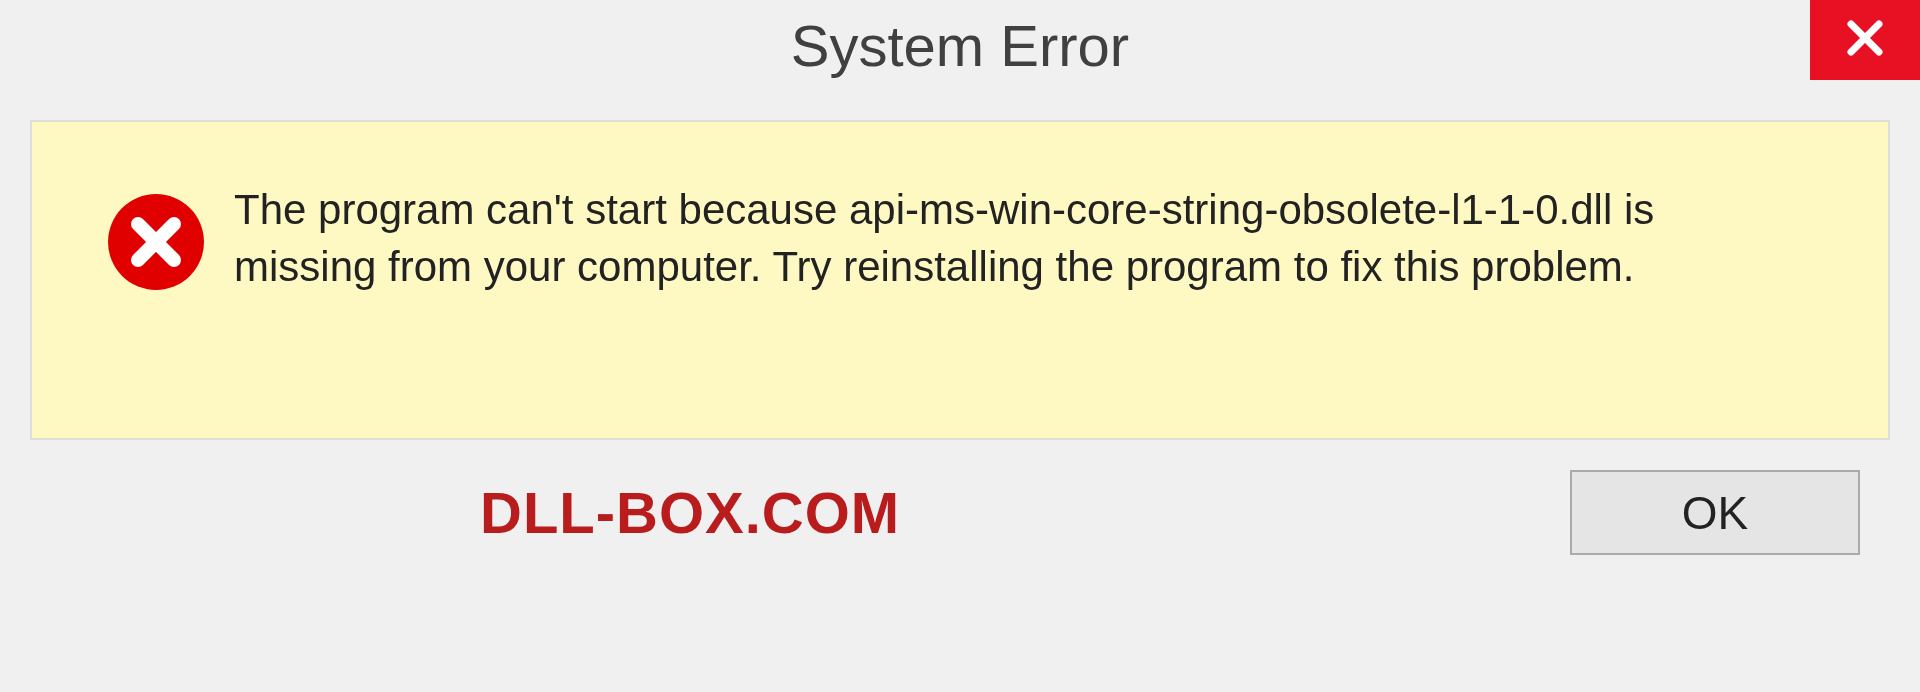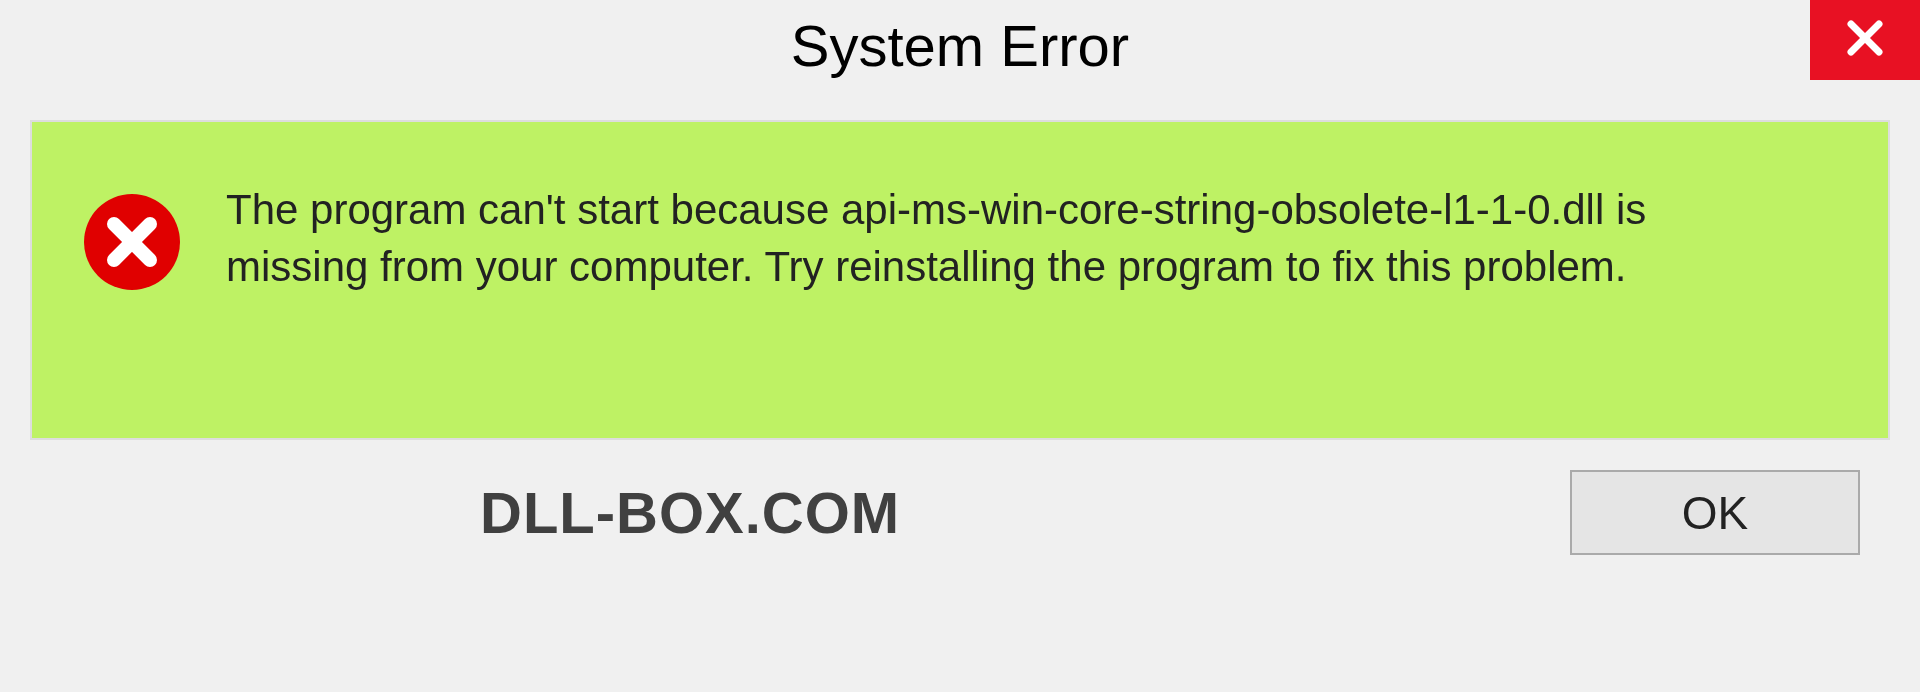--- a/index.html
+++ b/index.html
@@ -20,21 +20,21 @@
       height: 100px;
       display: flex;
       align-items: flex-start;
       justify-content: center;
       position: relative;
       padding-top: 12px;
     }
     .title-text {
       font-size: 58px;
       font-weight: 400;
-      color: #000000;
+      color: #404040;
       text-align: center;
     }
     .close-btn {
       position: absolute;
       top: 0;
       right: 0;
       width: 110px;
       height: 80px;
       background: #e81123;
       color: #fff;
@@ -42,26 +42,26 @@
       align-items: center;
       justify-content: center;
       cursor: pointer;
     }
     .close-btn svg {
       width: 48px;
       height: 48px;
     }
     .content-panel {
       margin: 20px 30px 0 30px;
-      background: #bef264;
+      background: #fef9c3;
       border: 2px solid #ddd;
-      padding: 60px 50px 50px 50px;
+      padding: 60px 50px 50px 74px;
       display: flex;
       align-items: flex-start;
-      gap: 44px;
+      gap: 28px;
       min-height: 320px;
     }
     .error-icon {
       width: 100px;
       height: 100px;
       flex-shrink: 0;
       margin-top: 10px;
     }
     .error-icon svg {
       width: 100%;
@@ -76,21 +76,21 @@
     }
     .footer {
       display: flex;
       align-items: center;
       justify-content: space-between;
       padding: 30px 60px 0 60px;
     }
     .watermark {
       font-size: 58px;
       font-weight: 800;
-      color: #404040;
+      color: #b91c1c;
       letter-spacing: 1px;
       margin-left: 420px;
       font-family: Arial, sans-serif;
     }
     .ok-button {
       width: 290px;
       height: 85px;
       background: #e5e5e5;
       border: 2px solid #aaa;
       font-size: 46px;

